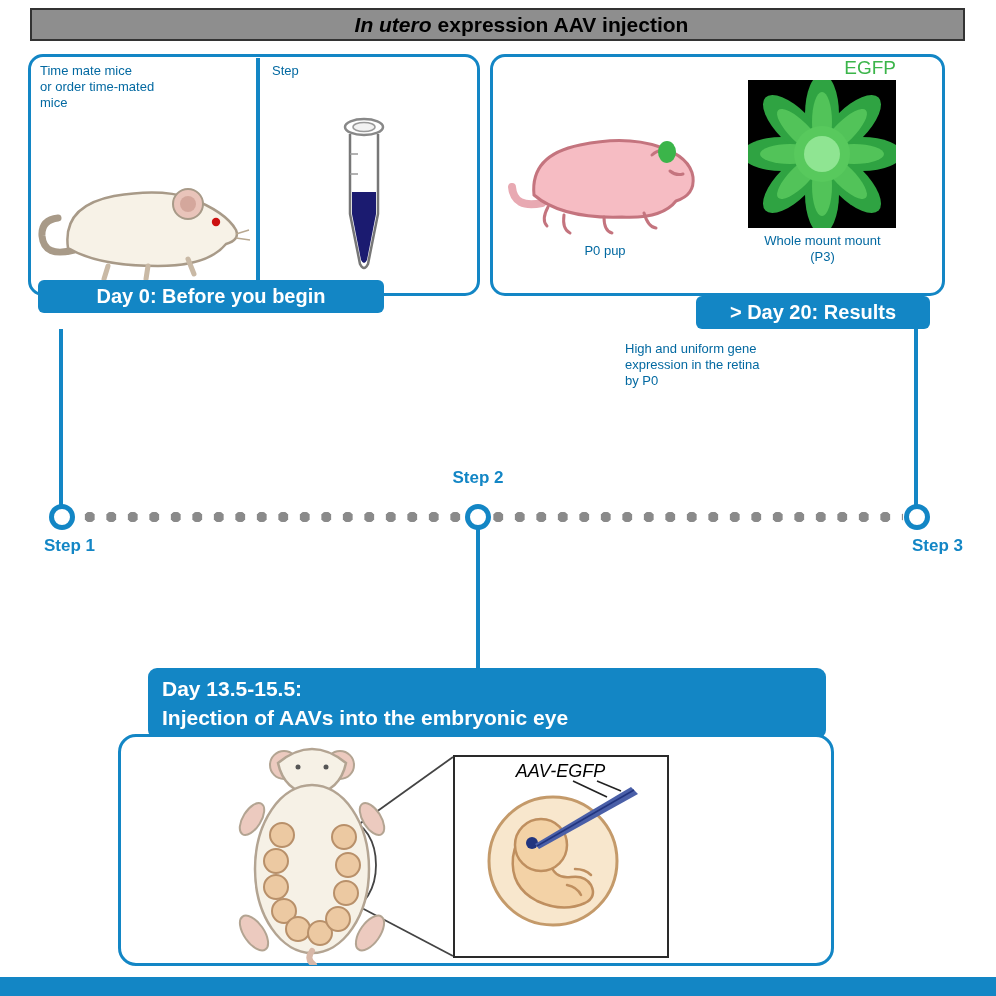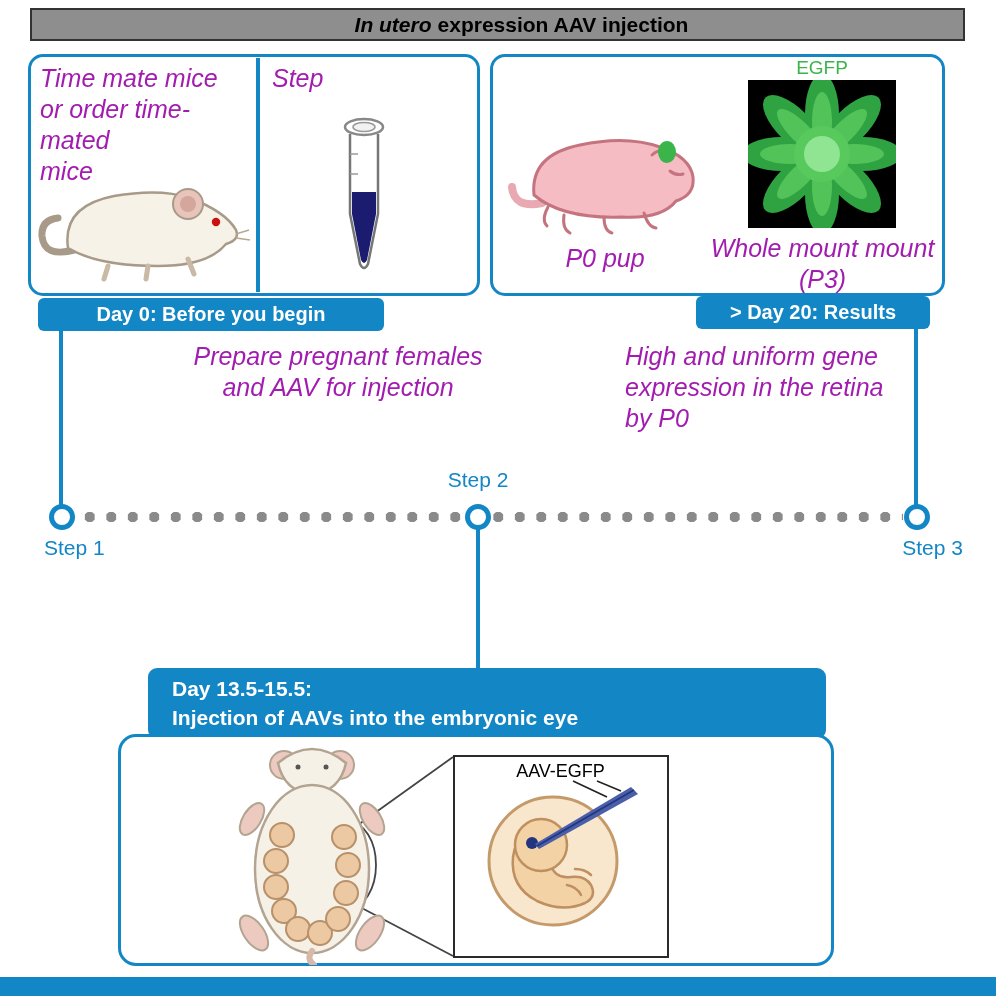--- a/index.html
+++ b/index.html
@@ -10,36 +10,36 @@
 
   .header { left:30px; top:8px; width:935px; height:33px; background:#8e8e8e; border:2px solid #333;
             display:flex; align-items:center; justify-content:center; font-size:21px; font-weight:bold; color:#000; }
   .t-italic { font-style:italic; margin-right:6px;margin-left:48px; }
 
   .panel { border:3.5px solid var(--blue); border-radius:15px; background:#fff; }
   .divider-v { background:var(--blue); width:3.5px; }
 
   .badge { background:var(--blue); color:#fff; font-weight:bold; font-size:20px; border-radius:6px;
            display:flex; align-items:center; justify-content:center; height:33px; }
-  .badge-left { justify-content:flex-start; padding:6px 24px; height:auto; line-height:1.4; font-size:21px; border-radius:9px; }
+  .badge-left { justify-content:flex-start; padding:6px 14px; height:auto; line-height:1.4; font-size:21px; border-radius:9px; }
 
-  .body-text { font-size:25px; color:#a21caf; line-height:1.24;font-style:italic; }
+  .body-text { font-size:13px; color:#0369a1; line-height:1.24; }
   .preline { white-space:pre-line; }
   .center { text-align:center; }
-  .green-label { color:var(--green); font-size:19px; }
+  .green-label { color:var(--green); font-size:19px;text-align:right; }
 
   .dots { left:79px; top:510px; width:824px; height:14px;
           background-image:radial-gradient(circle 5.2px at center, #8a8a8a 98%, transparent 100%);
           background-size:21.5px 14px; background-repeat:repeat-x; }
   .step-circle { width:26px; height:26px; border:5px solid var(--blue); border-radius:50%; background:#fff; }
-  .step-label { color:var(--blue); font-weight:normal; font-size:21px; }
+  .step-label { color:var(--blue); font-weight:bold; font-size:17px; }
   .vline { width:3.5px; background:var(--blue); }
 
   .inset-box { border:2.5px solid #2a2a2a; background:#fff; }
-  .inset-label { font-size:17px; color:#000; text-align:center; }
+  .inset-label { font-size:17px; color:#000; text-align:center;font-style:italic; }
 
   .footer-bar { left:0; top:977px; width:996px; height:19px; background:var(--blue); }
 </style>
 </head>
 <body>
 
 <div class="canvas">
 
   <div class="abs header">
     <span class="t-italic">In utero</span>
@@ -66,23 +66,21 @@
   <div class="abs body-text" style="left:272px; top:63px;">Step</div>
 
   <svg class="abs" style="left:332px; top:112px;" width="64" height="172" viewBox="0 0 64 172">
     <path d="M18 22 L18 102 L28 152 Q32 160 36 152 L46 102 L46 22" fill="#ffffff" stroke="#777" stroke-width="2.5"></path>
     <path d="M20 80 L20 102 L29 148 Q32 154 35 148 L44 102 L44 80 Z" fill="#1b1b70"></path>
     <ellipse cx="32" cy="15" rx="19" ry="8" fill="#fff" stroke="#888" stroke-width="2.5"></ellipse>
     <ellipse cx="32" cy="15" rx="11" ry="4.5" fill="#f2f2f2" stroke="#999" stroke-width="1.5"></ellipse>
     <path d="M18 42 h8 M18 62 h8" stroke="#999" stroke-width="1.5"></path>
   </svg>
 
-  <div class="abs badge" style="left:38px; top:298px; width:346px;">Day 0: Before you begin</div>
-  <div class="abs body-text preline center" style="left:158px; top:341px; width:360px;">Prepare pregnant females
-and AAV for injection</div>
+  <div class="abs badge" style="left:38px; top:280px; width:346px;">Day 0: Before you begin</div>
 
   <div class="abs panel" style="left:490px; top:54px; width:455px; height:242px;"></div>
 
   <div class="abs green-label center" style="left:748px; top:57px; width:148px;">EGFP</div>
 
   <svg class="abs" style="left:502px; top:95px;" width="215" height="145" viewBox="0 0 215 145">
     <path d="M40 108 Q12 114 10 92" fill="none" stroke="#e8a9b2" stroke-width="8" stroke-linecap="round"></path>
     <path d="M32 100 Q28 60 78 50 Q124 40 158 52 Q188 62 191 82 Q193 100 174 106 Q160 124 120 122 Q60 124 32 100 Z" fill="#f6bcc3" stroke="#c4747e" stroke-width="3"></path>
     <path d="M46 112 q-7 13 -1 19 M62 120 q-2 14 6 18 M102 122 q0 14 8 16 M142 118 q4 14 12 15" fill="none" stroke="#c4747e" stroke-width="3" stroke-linecap="round"></path>
     <path d="M150 60 q10 -9 15 1" fill="none" stroke="#c4747e" stroke-width="3" stroke-linecap="round"></path>

